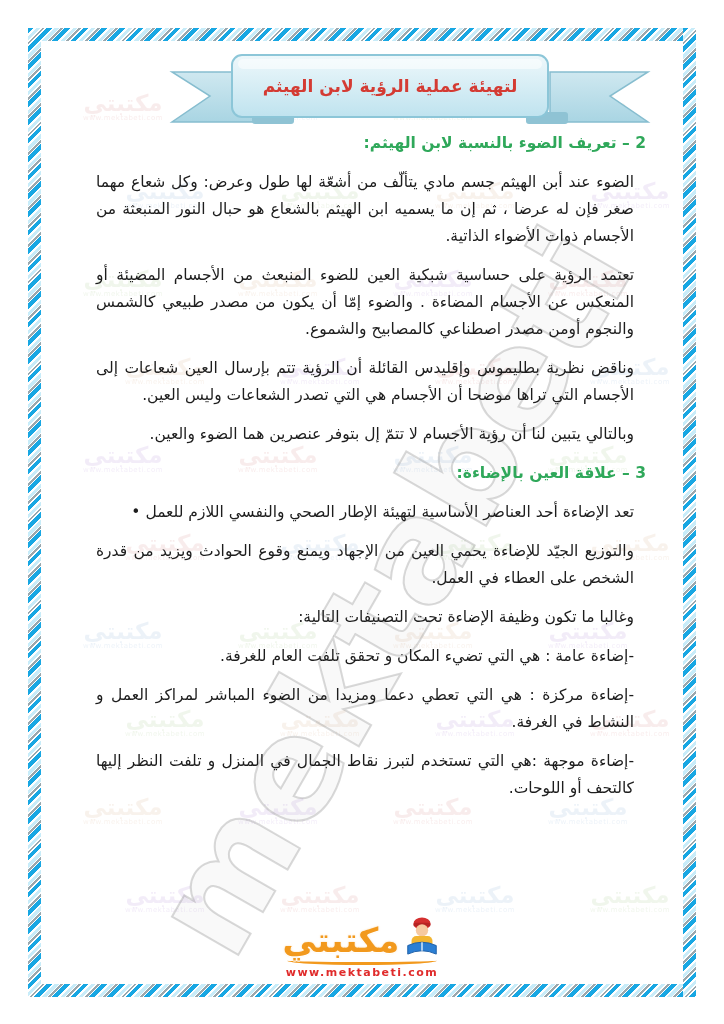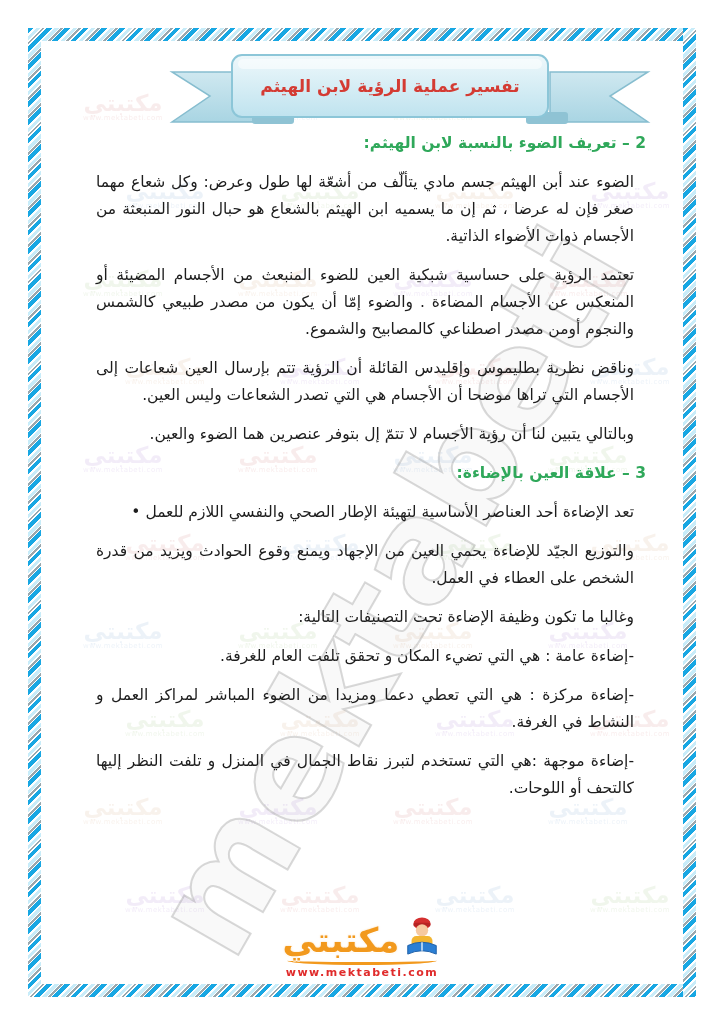--- a/index.html
+++ b/index.html
@@ -246,21 +246,21 @@
   <polygon points="110,26 12,26 50,50 12,76 110,76" fill="url(#tailGrad)" stroke="#86bdcf" stroke-width="1.5"></polygon>
 
   <polygon points="390,26 488,26 450,50 488,76 390,76" fill="url(#tailGrad)" stroke="#86bdcf" stroke-width="1.5"></polygon>
 
   <rect x="92" y="66" width="42" height="12" rx="3" fill="#8fc3d4"></rect>
   <rect x="366" y="66" width="42" height="12" rx="3" fill="#8fc3d4"></rect>
 
   <rect x="72" y="9" width="316" height="62" rx="10" fill="url(#panelGrad)" stroke="#8cc6d8" stroke-width="2"></rect>
   <rect x="78" y="13" width="304" height="10" rx="5" fill="#ffffff" opacity="0.55"></rect>
 </svg>
-<div class="banner-title">تفسير عملية الرؤية لابن الهيثم</div>
+<div class="banner-title">لتهيئة عملية الرؤية لابن الهيثم</div>
 
 <div class="content">
   <p class="heading">2 – تعريف الضوء بالنسبة لابن الهيثم:</p>
   <p class="para">الضوء عند أبن الهيثم جسم مادي يتألّف من أشعّة لها طول وعرض: وكل شعاع مهما صغر فإن له عرضا ، ثم إن ما يسميه ابن الهيثم بالشعاع هو حبال النور المنبعثة من الأجسام ذوات الأضواء الذاتية.</p>
 
   <p class="para">تعتمد الرؤية على حساسية شبكية العين للضوء المنبعث من الأجسام المضيئة أو المنعكس عن الأجسام المضاءة . والضوء إمّا أن يكون من مصدر طبيعي كالشمس والنجوم أومن مصدر اصطناعي كالمصابيح والشموع.</p>
   <p class="para">وناقض نظرية بطليموس وإقليدس القائلة أن الرؤية تتم بإرسال العين شعاعات إلى الأجسام التي تراها موضحا أن الأجسام هي التي تصدر الشعاعات وليس العين.</p>
   <p class="para">وبالتالي يتبين لنا أن رؤية الأجسام لا تتمّ إل بتوفر عنصرين هما الضوء والعين.</p>
 
   <p class="heading">3 – علاقة العين بالإضاءة:</p>

